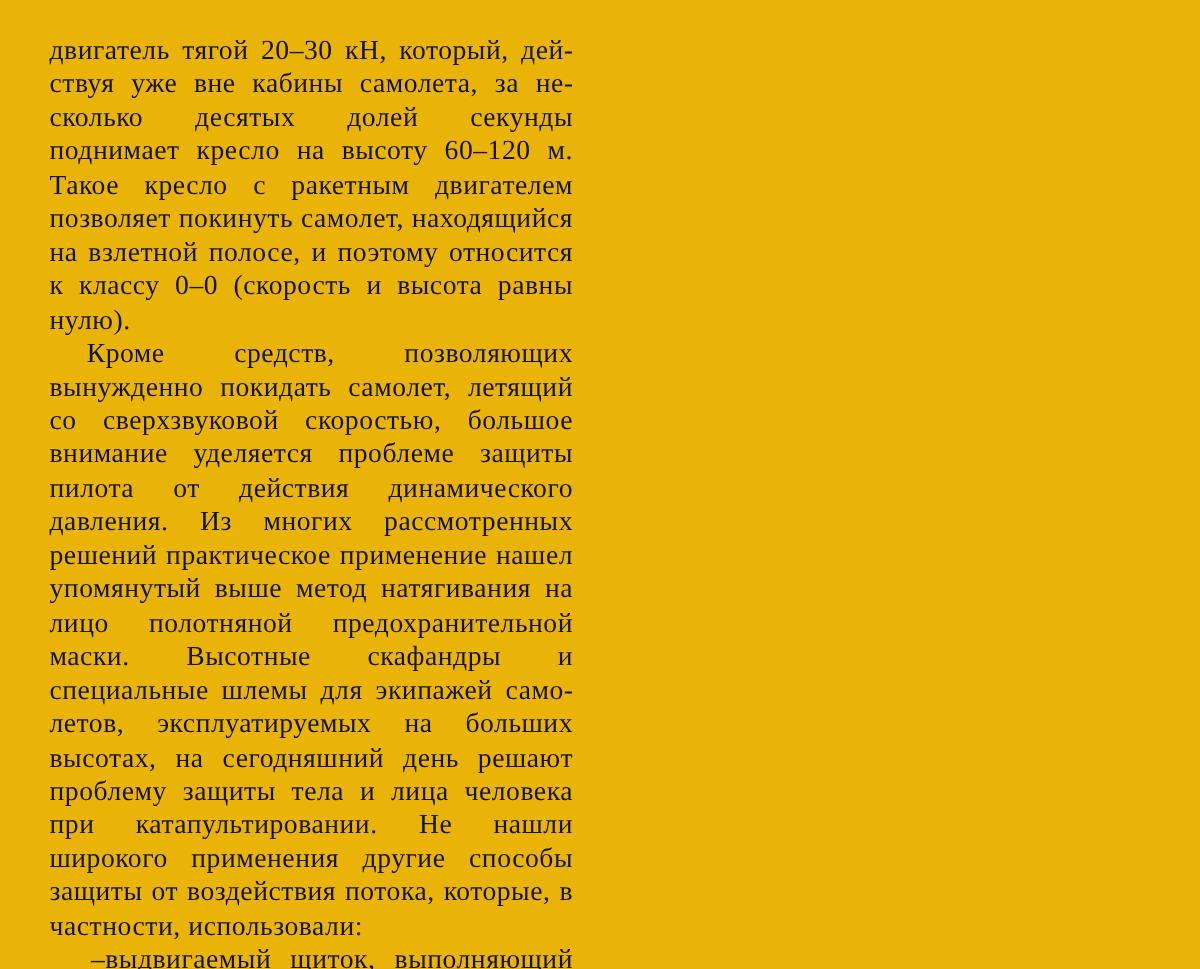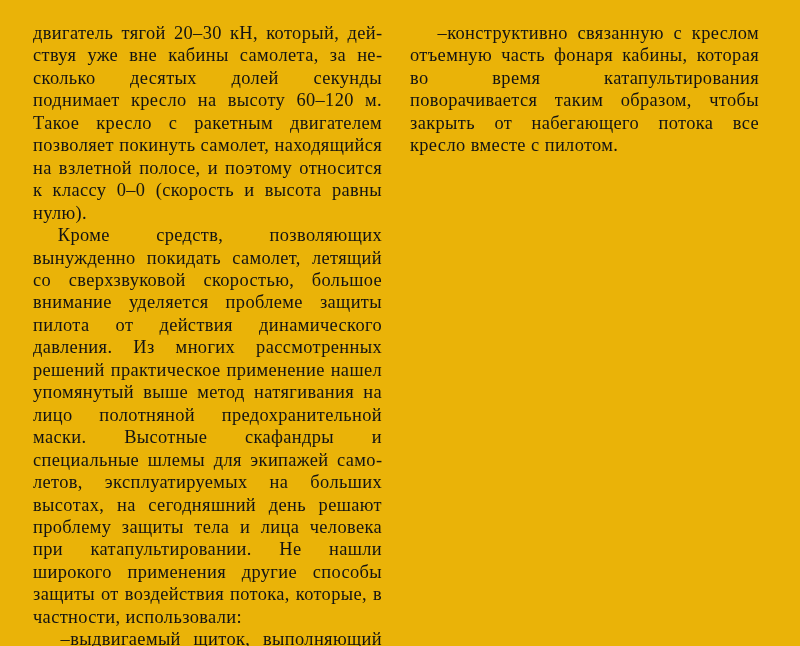--- a/index.html
+++ b/index.html
@@ -84,19 +84,18 @@
 
       <p class="para indent">Кроме средств, позволяющих вынужден­но покидать самолет, летящий со сверхзву­ковой скоростью, большое внимание уде­ляется проблеме защиты пилота от дей­ствия динамического давления. Из многих рассмотренных решений практическое при­менение нашел упомянутый выше метод натягивания на лицо полотняной предо­хранительной маски. Высотные скафандры и специальные шлемы для экипажей само­летов, эксплуатируемых на больших высо­тах, на сегодняшний день решают пробле­му защиты тела и лица человека при катапультировании. Не нашли широкого применения другие способы защиты от воздействия потока, которые, в частности, использовали:</p>
 
       <p class="para dash"><span>–выдвигаемый щиток, выполняющий роль генератора косых скачков уплотне­ния, образующих конус Маха, внутри кото­рого скорость потока и динамическое дав­ление на </span></p>
 
     </div>
 
     <div class="column">
 
 
-      <p class="para dash">–конструктивно связанную с креслом отъемную часть фонаря кабины, которая во время катапультирования поворачивает­ся таким образом, чтобы закрыть от набе­гающего потока все кресло вместе с пило­том.</p>
 
 
     </div>
 
   </div>
 </div>
 
 </body></html>

